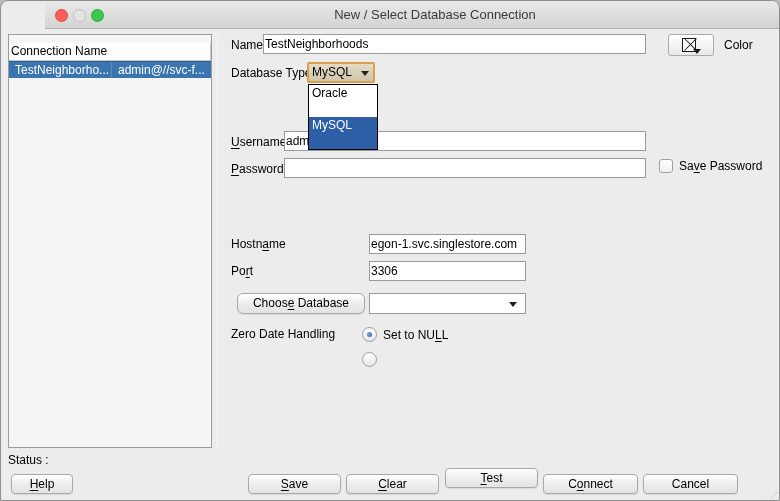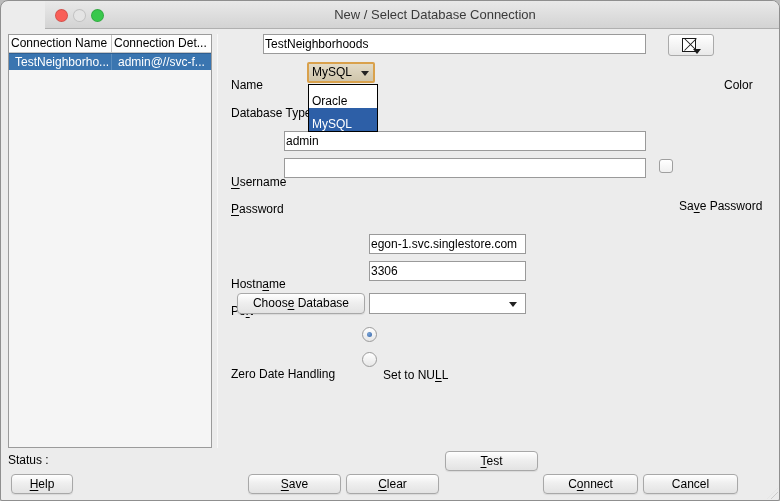--- a/index.html
+++ b/index.html
@@ -20,32 +20,32 @@
   }
   .tl { position:absolute; top:8px; width:13px; height:13px; border-radius:50%; border:1px solid rgba(0,0,0,0.15); }
   .tl.close { left:10px; background:#f95e57; }
   .tl.min   { left:28px; background:#e4e4e4; }
   .tl.zoom  { left:46px; background:#39c84c; }
   
   .conn-table {
     position:absolute; left:7px; top:33px; width:204px; height:414px;
     background:#f5f5f5; border:1px solid #9b9b9b;
   }
-  .conn-head { display:flex; height:18px; background:#fdfdfd; border-bottom:1px solid #c6c6c6; }
+  .conn-head { display:flex; height:18px; background:#fdfdfd; border-bottom:1px solid #c6c6c6;margin-top:8px; }
   .conn-head .th { line-height:17px; padding:0 2px; white-space:nowrap; overflow:hidden; }
   .conn-head .th:first-child { width:103px; border-right:1px solid #c6c6c6; }
   .conn-head .th:last-child { flex:1; }
   .conn-row { display:flex; height:17px; color:#fff; }
   .conn-row.selected { background:#3a75b0; border-top:1px solid #2e5f92; }
   .conn-row .td { line-height:16px; padding:0 6px; white-space:nowrap; overflow:hidden; }
   .conn-row .td:first-child { width:103px; border-right:1px solid #5a8cbd; }
   .conn-row .td:last-child { flex:1; }
   .vdivider { position:absolute; left:216px; top:33px; width:1px; height:414px; background:#aaadaf; border-right:1px solid #f7f7f7; }
   
-  .lbl { position:absolute; line-height:20px; white-space:nowrap;margin-top:40px; }
+  .lbl { position:absolute; line-height:20px; white-space:nowrap; }
   .mn { text-decoration:underline; text-underline-offset:2px; }
   .tb {
     position:absolute; background:#fff; border:1px solid #9a9a9a;
     line-height:18px; padding:0 1px; white-space:nowrap; overflow:hidden;
   }
   .mbtn {
     position:absolute; height:20px; text-align:center; line-height:18px;
     background:linear-gradient(#ffffff,#efefef 45%,#e3e3e3);
     border:1px solid #a8a8a8; border-radius:4px;
     box-shadow:0 1px 1px rgba(0,0,0,0.08);
@@ -73,21 +73,21 @@
     line-height:17px; padding:0 3px;
   }
   .db-combo .arrow {
     position:absolute; right:4px; top:7px; width:0; height:0;
     border-left:4px solid transparent; border-right:4px solid transparent; border-top:5px solid #222;
   }
   .popup {
     position:absolute; left:307px; top:83px; width:70px; background:#fff;
     border:1px solid #000; z-index:5;
   }
-  .popup .opt { height:23px; line-height:16px; padding:8px 3px; }
+  .popup .opt { height:32px; line-height:16px; padding:0 3px; }
   .popup .opt.selected { background:#2d5fa7; color:#fff; }
   
   .checkbox {
     position:absolute; left:658px; top:158px; width:14px; height:14px;
     background:linear-gradient(#ffffff,#f0f0f0); border:1px solid #9f9f9f; border-radius:3px;
   }
   .radio {
     position:absolute; width:15px; height:15px; border-radius:50%;
     background:linear-gradient(#ffffff,#e7e7e7); border:1px solid #9b9b9b;
   }
@@ -118,21 +118,20 @@
   <div class="titlebar">
     <span class="tl close"></span>
     <span class="tl min"></span>
     <span class="tl zoom"></span>
     <div class="title">New / Select Database Connection</div>
   </div>
 
   <div class="conn-table">
     <div class="conn-head">
       <div class="th">Connection Name</div>
-      <div class="th">Connection Det...</div>
     </div>
     <div class="conn-row selected">
       <div class="td">TestNeighborho...</div>
       <div class="td">admin@//svc-f...</div>
     </div>
   </div>
 
   <div class="vdivider"></div>
 
   <div class="lbl" style="left:230px; top:34px;">Name</div>
@@ -162,34 +161,34 @@
 
   <div class="checkbox"></div>
   <div class="lbl" style="left:678px; top:155px;"><span>Sa</span><span class="mn">v</span><span>e Password</span></div>
 
   <div class="lbl" style="left:230px; top:233px;"><span>Hostn</span><span class="mn">a</span><span>me</span></div>
   <div class="tb" style="left:368px; top:233px; width:157px; height:20px;">egon-1.svc.singlestore.com</div>
 
   <div class="lbl" style="left:230px; top:260px;"><span>Po</span><span class="mn">r</span><span>t</span></div>
   <div class="tb" style="left:368px; top:260px; width:157px; height:20px;">3306</div>
 
-  <div class="mbtn" style="left:236px; top:292px; width:128px; height:21px;"><span>Choos</span><span class="mn">e</span><span> Database</span></div>
+  <div class="mbtn" style="left:236px; top:292px; width:128px; height:21px;border-radius:6px;"><span>Choos</span><span class="mn">e</span><span> Database</span></div>
   <div class="empty-combo">
     <span></span>
     <span class="arrow"></span>
   </div>
 
   <div class="lbl" style="left:230px; top:323px;">Zero Date Handling</div>
   <div class="radio on" style="left:361px; top:326px;"></div>
   <div class="lbl" style="left:382px; top:324px;"><span>Set to NU</span><span class="mn">L</span><span>L</span></div>
   <div class="radio" style="left:361px; top:351px;"></div>
 
   <div class="status">Status :</div>
 
   <div class="mbtn" style="left:10px;  top:473px; width:62px;"><span></span><span class="mn">H</span><span>elp</span></div>
   <div class="mbtn" style="left:247px; top:473px; width:93px;"><span></span><span class="mn">S</span><span>ave</span></div>
   <div class="mbtn" style="left:345px; top:473px; width:93px;"><span></span><span class="mn">C</span><span>lear</span></div>
-  <div class="mbtn" style="left:444px; top:450px; width:93px;"><span></span><span class="mn">T</span><span>est</span></div>
+  <div class="mbtn" style="left:444px; top:467px; width:93px;"><span></span><span class="mn">T</span><span>est</span></div>
   <div class="mbtn" style="left:542px; top:473px; width:95px;"><span>C</span><span class="mn">o</span><span>nnect</span></div>
   <div class="mbtn" style="left:642px; top:473px; width:95px;"><span>Cancel</span><span class="mn"></span><span></span></div>
 
   <div class="grip"></div>
 </div>
 
 </body></html>

